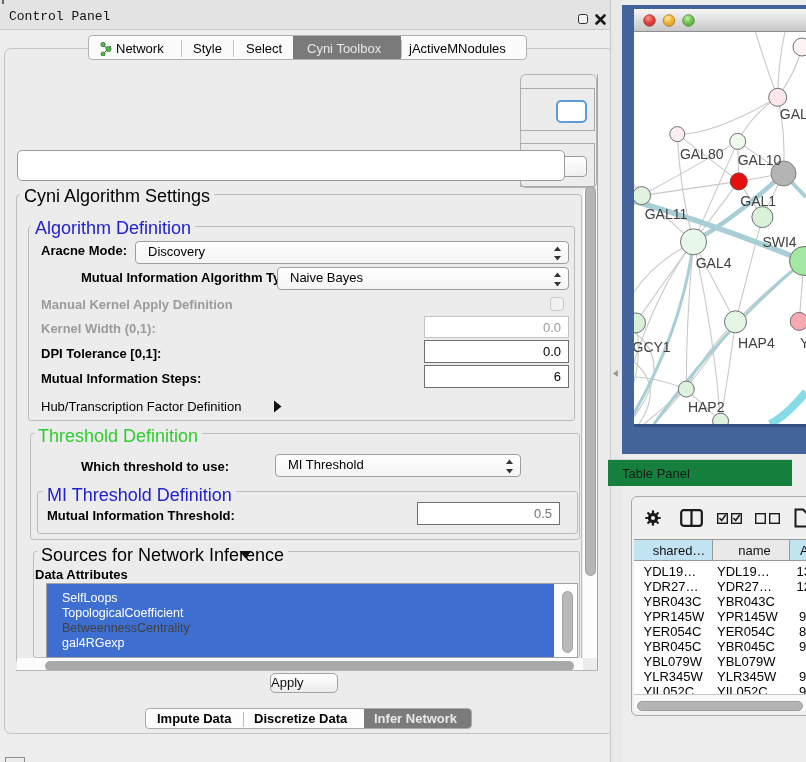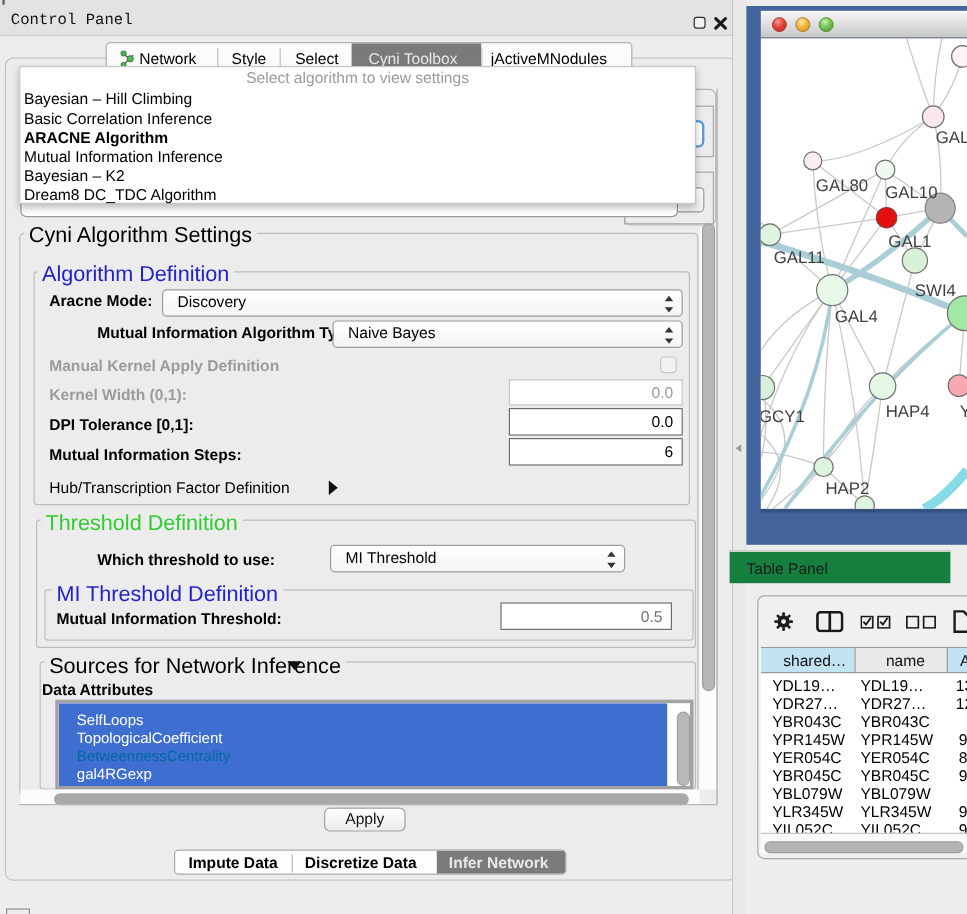--- a/index.html
+++ b/index.html
@@ -121,56 +121,47 @@
   <div class="abs b13" style="left:47px;top:508px;">Mutual Information Threshold:</div>
   <div class="field" style="left:417px;top:502px;width:143px;height:23px;border:1.5px solid #6f6f6f;color:#737373;">0.5</div>
 
   <div class="grp" style="left:33px;top:551px;width:547px;height:107px;"></div>
   <div class="grplbl" style="left:37px;top:545px;color:#000;">Sources for Network Inference</div>
   <svg class="abs" style="left:239px;top:550px;" width="13" height="9" viewBox="0 0 13 9">
     <path d="M0.5 1 L12.5 1 L6.5 8.5 Z" fill="#111"></path>
   </svg>
   <div class="abs b13" style="left:35px;top:567px;">Data Attributes</div>
 
-  <div class="abs" style="left:46px;top:583px;width:532px;height:75px;background:#fff;border:3px solid #a3a3a3;overflow:hidden;">
+  <div class="abs" style="left:46px;top:583px;width:532px;height:75px;background:#fff;border:1px solid #a3a3a3;overflow:hidden;">
     <div class="abs" style="left:0;top:0;width:507px;height:75px;background:#3e6fd0;"></div>
     <div class="abs" style="left:15px;top:7px;font-size:12.5px;color:#fff;">SelfLoops</div>
     <div class="abs" style="left:15px;top:22px;font-size:12.5px;color:#fff;">TopologicalCoefficient</div>
-    <div class="abs" style="left:15px;top:37px;font-size:12.5px;color:#0369a1;">BetweennessCentrality</div>
+    <div class="abs" style="left:15px;top:37px;font-size:12.5px;color:#404040;">BetweennessCentrality</div>
     <div class="abs" style="left:15px;top:52px;font-size:12.5px;color:#fff;">gal4RGexp</div>
     <div class="abs" style="left:515px;top:7px;width:11px;height:62px;background:#b9b9b9;border:1px solid #a2a2a2;border-radius:6px;"></div>
   </div>
 </div>
 
 <div class="abs" style="left:583px;top:190px;width:14px;height:468px;background:#fcfcfc;"></div>
 <div class="abs" style="left:584.5px;top:186px;width:11px;height:390px;background:#b6b6b6;border:1px solid #9e9e9e;border-radius:6px;"></div>
 <div class="abs" style="left:17px;top:658px;width:566px;height:13px;background:#fcfcfc;"></div>
 <div class="abs" style="left:45px;top:660.5px;width:529px;height:10px;background:#a9a9a9;border-radius:5px;"></div>
 <div class="abs" style="left:597px;top:74px;width:1px;height:596px;background:#a6a6a6;"></div>
 <div class="abs" style="left:16px;top:670px;width:582px;height:1px;background:#b5b5b5;"></div>
 
-<div class="abs" style="left:270px;top:673px;width:68px;height:20px;background:linear-gradient(#ffffff,#ebebeb);border:1px solid #a2a2a2;border-radius:5px;text-align:center;line-height:18px;font-size:13px;color:#111;">Apply</div>
+<div class="abs" style="left:270px;top:673px;width:68px;height:20px;background:linear-gradient(#ffffff,#ebebeb);border:1px solid #a2a2a2;border-radius:5px;text-align:left;line-height:18px;font-size:13px;color:#111;">Apply</div>
 
 <div id="btabs" class="abs" style="left:145px;top:708px;width:327px;height:21px;background:#fdfdfd;border:1px solid #ababab;border-radius:4px;overflow:hidden;">
   <div class="abs" style="left:218px;top:0;width:109px;height:21px;background:#7b7b7b;"></div>
   <div class="abs" style="left:96.5px;top:3px;width:1px;height:15px;background:#bbb;"></div>
   <div class="abs b13" style="left:11px;top:2px;">Impute Data</div>
   <div class="abs b13" style="left:108px;top:2px;">Discretize Data</div>
   <div class="abs b13" style="left:228px;top:2px;color:#e9e9e9;">Infer Network</div>
 </div>
 
-<div id="popup" class="abs" style="left:16px;top:55px;width:564px;height:115px;background:#fff;border:1px solid #c5c5c5;box-shadow:0 3px 6px rgba(0,0,0,0.25);font-size:13px;">
-  <div style="position:absolute;left:0;top:1px;width:100%;text-align:center;color:#9b9b9b;">Select algorithm to view settings</div>
-  <div style="position:absolute;left:3px;top:19px;">Bayesian – Hill Climbing</div>
-  <div style="position:absolute;left:3px;top:35px;">Basic Correlation Inference</div>
-  <div style="position:absolute;left:3px;top:51px;font-weight:bold;">ARACNE Algorithm</div>
-  <div style="position:absolute;left:3px;top:67px;">Mutual Information Inference</div>
-  <div style="position:absolute;left:3px;top:83px;">Bayesian – K2</div>
-  <div style="position:absolute;left:3px;top:99px;">Dream8 DC_TDC Algorithm</div>
-</div>
 
 <div class="abs" style="left:5px;top:757px;width:20px;height:10px;border:1.5px solid #8c8c8c;background:#ececec;"></div>
 
 <div class="abs" style="left:610px;top:0;width:1px;height:762px;background:#c8c8c8;"></div>
 <div class="abs" style="left:611px;top:0;width:11px;height:762px;background:#e9e9e9;"></div>
 <div class="abs" style="left:613px;top:370px;width:5px;height:7px;background:#9a9a9a;clip-path:polygon(100% 0,100% 100%,0 50%);"></div>
 
 <div id="netwin">
   <div class="abs" style="left:622px;top:5px;width:184px;height:449px;background:#44659c;"></div>
   <div class="abs" style="left:634px;top:9px;width:172px;height:23px;background:linear-gradient(#f7f7f7,#c7c7c7);border-bottom:1px solid #8e8e8e;"></div>

